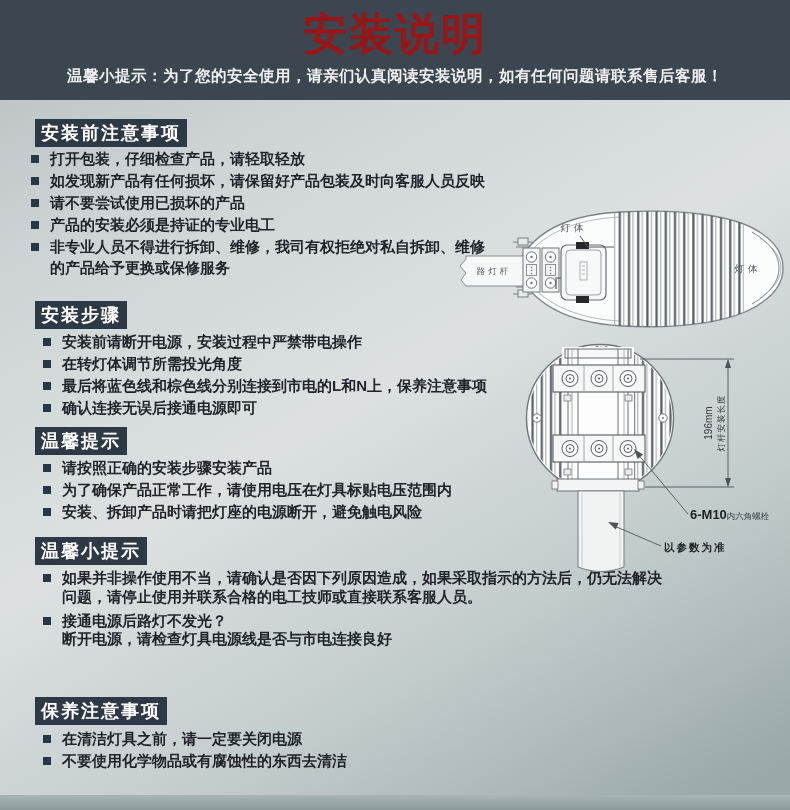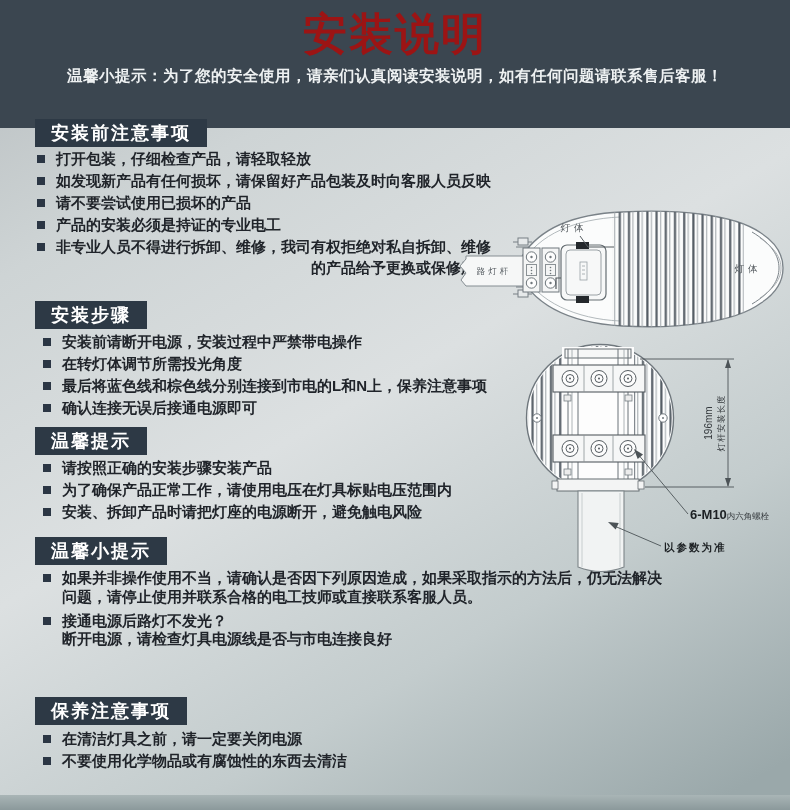--- a/index.html
+++ b/index.html
@@ -5,21 +5,21 @@
   html,body{margin:0;padding:0;}
   .page{
     position:relative;
     width:790px;height:810px;
     overflow:hidden;
     background:linear-gradient(150deg,#b7bdbf 0%,#ced4d5 22%,#dce0e1 48%,#c3cccd 72%,#9aa8aa 96%);
     font-family:"Liberation Sans","DejaVu Sans",sans-serif;
   }
   
   .header{
-    position:absolute;left:0;top:0;width:790px;height:128px;
+    position:absolute;left:0;top:0;width:790px;height:100px;
     background:#3b4650;
   }
   .page-title{
     margin:0;position:absolute;top:5px;left:0;width:100%;
     text-align:center;
     font-size:44px;font-weight:bold;letter-spacing:2px;
     color:#9c1414;
   }
   .page-subtitle{
     margin:0;position:absolute;top:66px;left:0;width:100%;
@@ -31,37 +31,37 @@
   .footer-strip{
     position:absolute;left:0;bottom:0;width:790px;height:15px;
     background:linear-gradient(180deg,#a9b5b6,#8b999b);
   }
   
   .section-label{
     position:absolute;
     display:inline-block;
     background:#2d3945;color:#ffffff;
     font-size:18px;font-weight:bold;letter-spacing:2px;
-    line-height:20px;padding:4px 16px;
+    line-height:20px;padding:4px 6px;
     white-space:nowrap;
   }
   ul.bullet-list{
     position:absolute;list-style:none;margin:0;padding:0;width:475px;
   }
   ul.bullet-list li{
     display:flex;align-items:flex-start;
     margin-bottom:1.5px;
     font-size:15px;font-weight:bold;line-height:20.5px;color:#20242a;
   }
   ul.bullet-list .sq{
     flex:0 0 auto;width:8px;height:8px;background:#2b3644;
     margin:6px 11px 0 8px;
   }
   ul.bullet-list .item-text{white-space:pre-line;}
-  ul.list-s1{left:29px;top:149px;text-align:right;}
+  ul.list-s1{left:23px;top:149px;}
   ul.list-s2{left:35px;top:332px;}
   ul.list-s3{left:35px;top:458px;}
   ul.list-s4{left:35px;top:569px;width:670px;}
   ul.list-s4 li{line-height:18.5px;margin-bottom:5.5px;}
   ul.list-s4 .sq{margin-top:5px;}
   ul.list-s5{left:35px;top:729px;}
   .label-s1{left:35px;top:119px;}
   .label-s2{left:35px;top:301px;}
   .label-s3{left:35px;top:427px;}
   .label-s4{left:35px;top:537px;}

